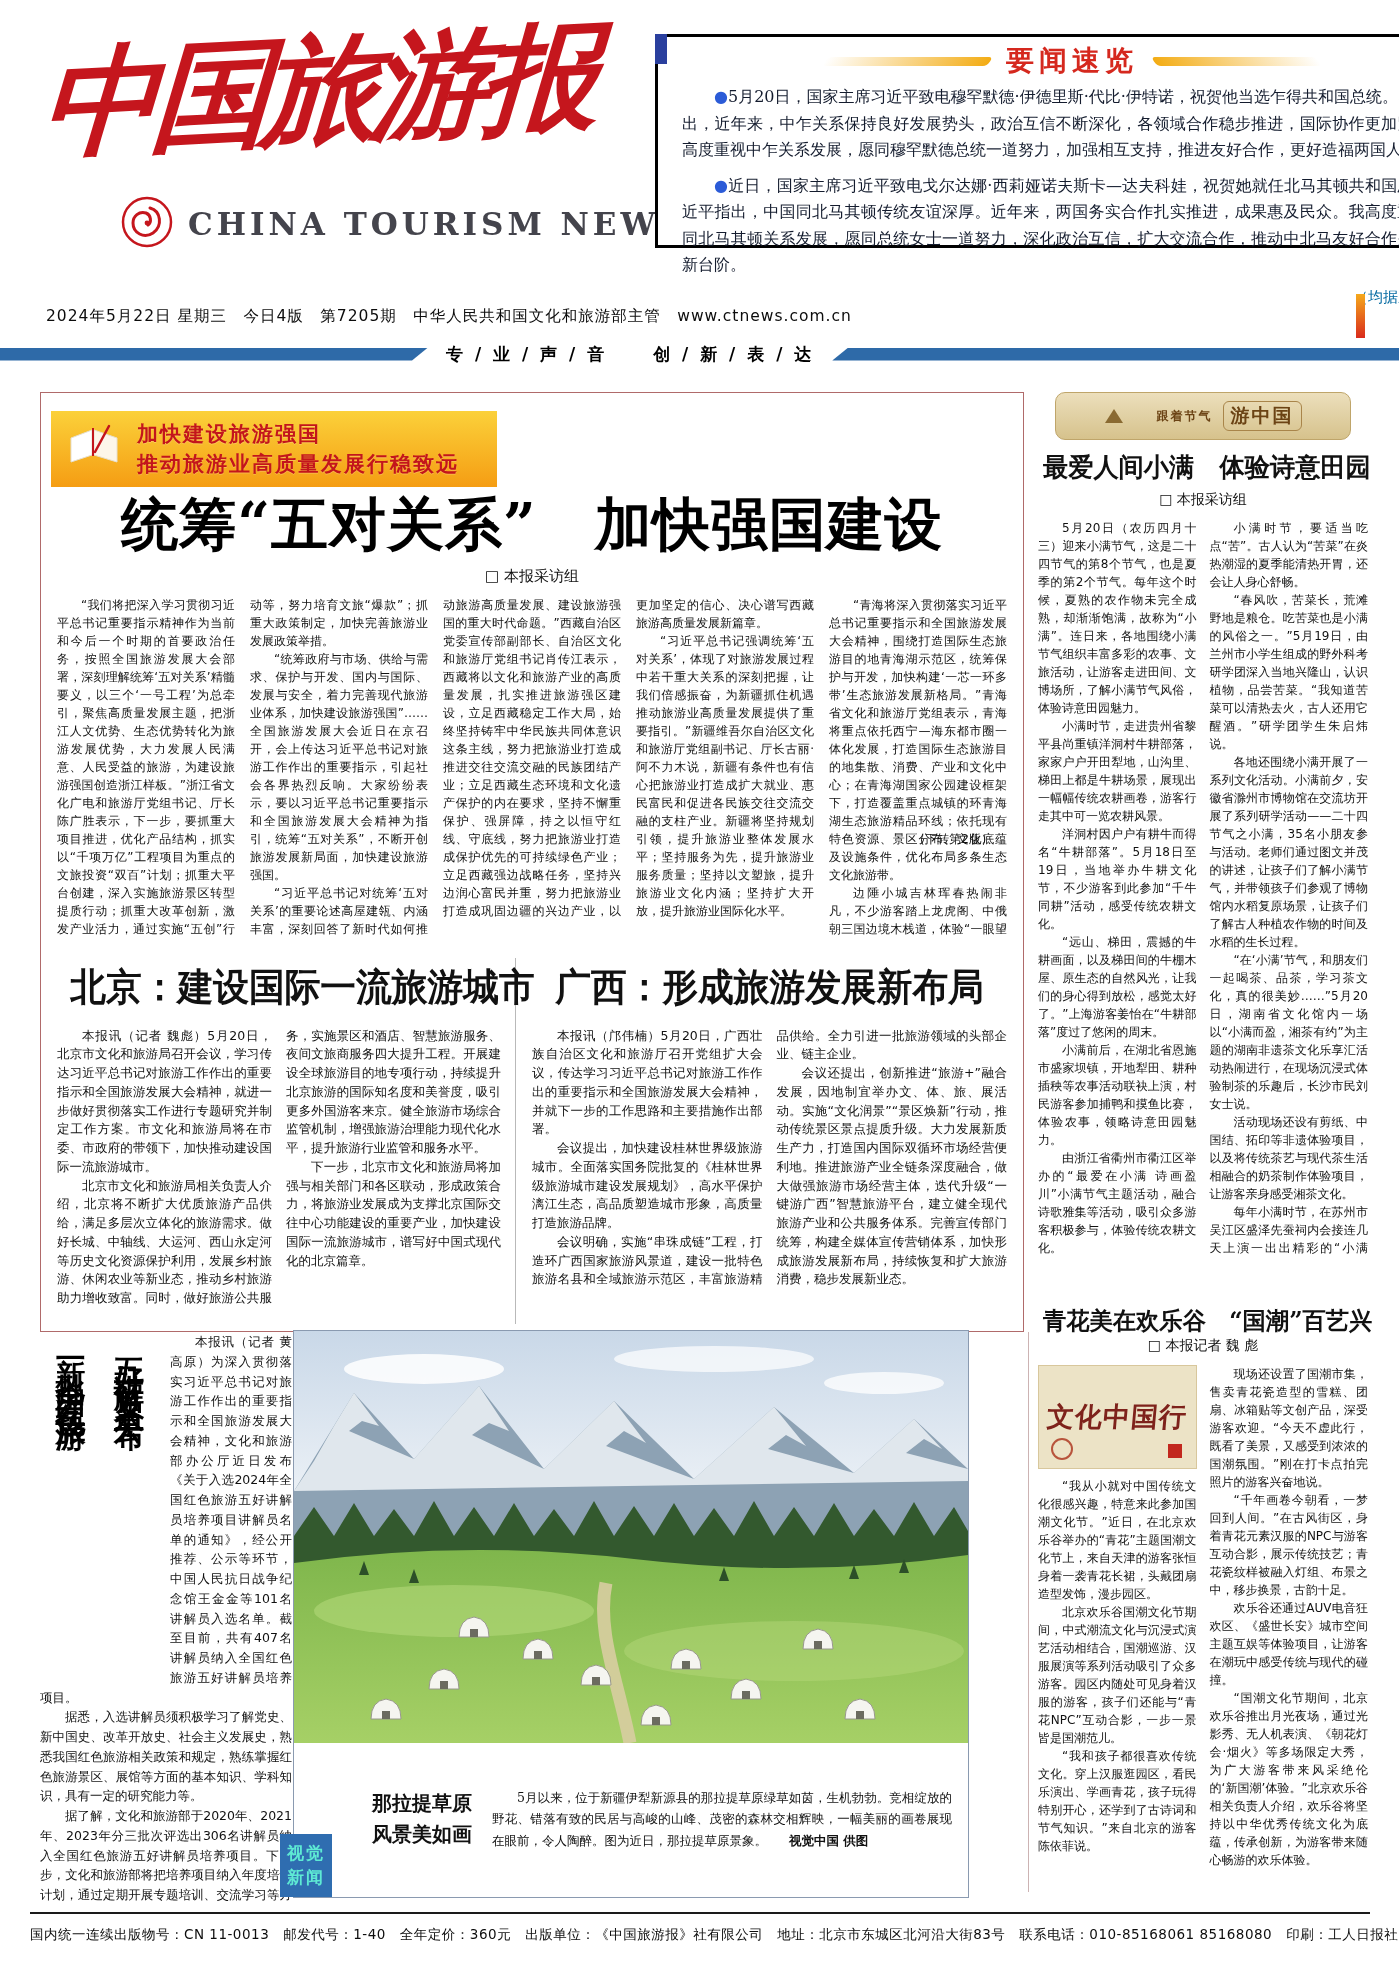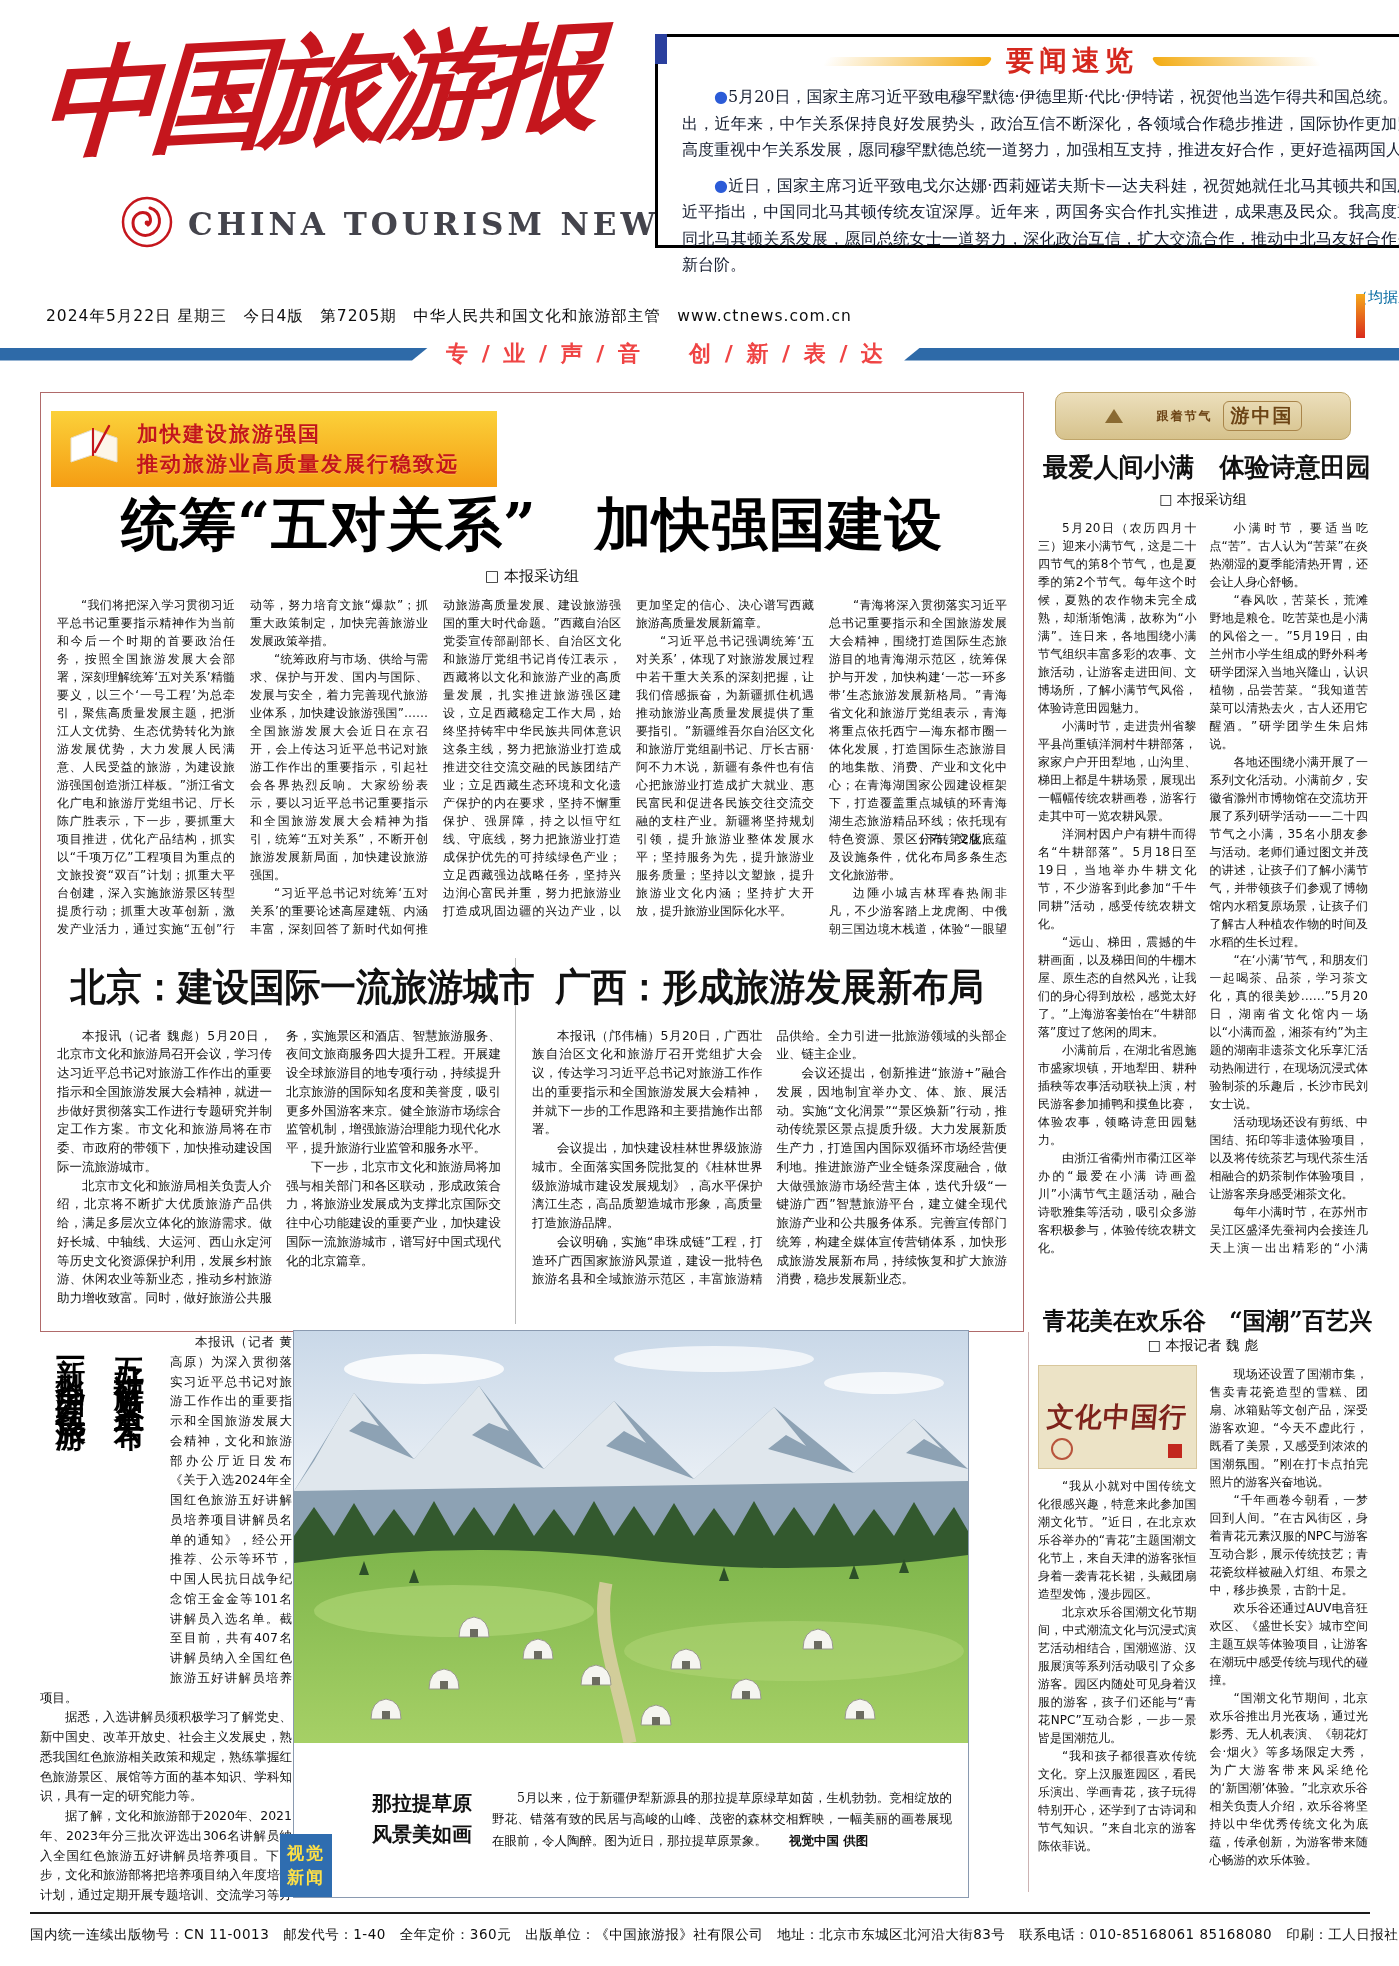--- a/index.html
+++ b/index.html
@@ -33,21 +33,21 @@
     font-family:"DejaVu Serif","Liberation Serif",serif;}
 
   .dateline{position:absolute;left:46px;top:306px;font-size:15.5px;letter-spacing:1px;color:#0c0c0c;font-weight:500;}
   .date-accent{position:absolute;left:1356px;top:294px;width:9px;height:44px;
     background:linear-gradient(#f5a91c,#d92b1c);}
 
   
   .slogan-band{position:absolute;left:0;top:343px;width:1399px;height:22px;display:flex;align-items:center;}
   .band-left{width:428px;height:13px;background:#2e6aa8;clip-path:polygon(0 0,100% 0,calc(100% - 16px) 100%,0 100%);}
   .band-right{flex:1;height:13px;background:#2e6aa8;clip-path:polygon(16px 0,100% 0,100% 100%,0 100%);}
-  .band-text{color:#ef4444;font-weight:bold;font-size:22px;letter-spacing:3px;padding:0 18px;white-space:nowrap;}
+  .band-text{color:#000000;font-weight:bold;font-size:17px;letter-spacing:3px;padding:0 18px;white-space:nowrap;}
   .band-gap{display:inline-block;width:46px;}
 
   
   .main-box{position:absolute;left:40px;top:392px;width:984px;height:940px;border:1px solid #b06a6a;
     box-sizing:border-box;padding:10px 16px;}
   .article-badge{position:absolute;left:10px;top:18px;width:446px;height:76px;
     background:linear-gradient(180deg,#fbd13a,#f59d13);display:flex;align-items:center;gap:14px;
     padding:0 14px;box-sizing:border-box;}
   .article-badge .lines{display:flex;flex-direction:column;gap:2px;}
   .badge-line{font-size:21px;font-weight:900;color:#c3151c;letter-spacing:2px;text-shadow:0 1px 0 #fff3;}
@@ -102,21 +102,21 @@
     font-size:30px;font-weight:900;letter-spacing:8px;line-height:1.95;
     font-family:"DejaVu Serif","Liberation Serif",serif;color:#000;}
   .redlist-body{font-size:12.5px;line-height:1.58;text-align:justify;}
 
   
   .photo-block{position:absolute;left:293px;top:1330px;width:676px;height:568px;border:1px solid #8a9ab0;
     box-sizing:border-box;background:#fff;}
   .photo-wrap{width:100%;height:412px;overflow:hidden;}
   .caption-area{position:relative;height:152px;box-sizing:border-box;display:flex;align-items:center;
     gap:20px;padding:10px 16px 10px 78px;}
-  .vis-label{position:absolute;left:-14px;bottom:-2px;width:44px;background:#2f6db0;color:#fde047;
+  .vis-label{position:absolute;left:-14px;bottom:-2px;width:44px;background:#2f6db0;color:#5eead4;
     font-weight:bold;font-size:17px;text-align:center;padding:7px 4px;line-height:1.45;letter-spacing:2px;}
   .caption-title{font-size:20px;font-weight:900;line-height:1.55;text-align:center;white-space:nowrap;
     font-family:"DejaVu Serif","Liberation Serif",serif;}
   .caption-text{flex:1;font-size:12.5px;line-height:1.7;text-align:justify;text-indent:2em;
     font-family:"DejaVu Serif","Liberation Serif",serif;margin:0;}
   .credit{white-space:nowrap;margin-left:22px;font-weight:bold;}
   .rule-bottom{position:absolute;left:1028px;top:1332px;width:1px;height:560px;background:#ccb3b3;}
 
   
   .footer{position:absolute;left:30px;width:1340px;top:1912px;border-top:2px solid #1a1a1a;

